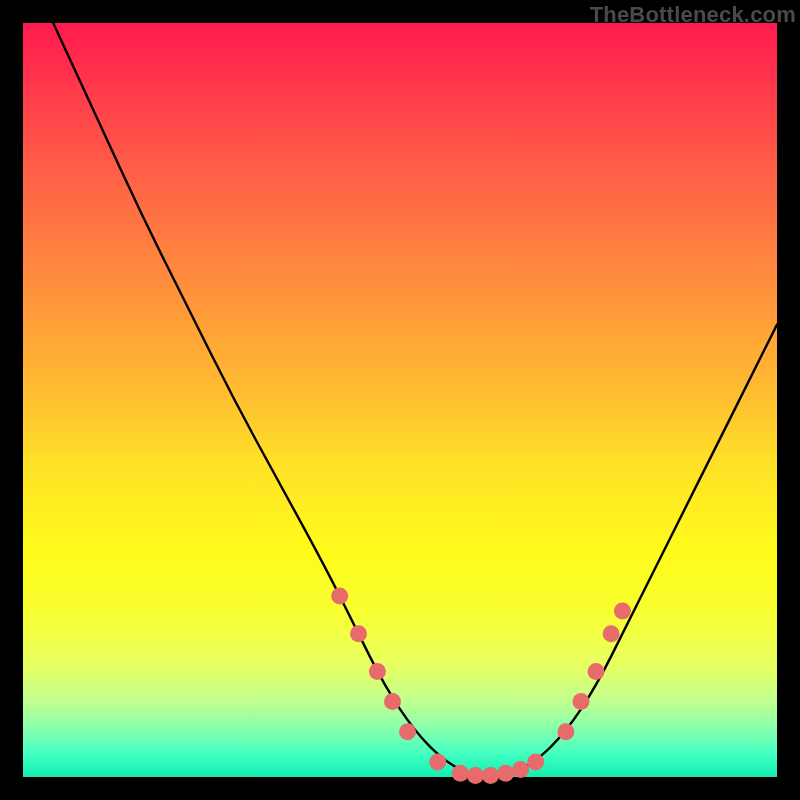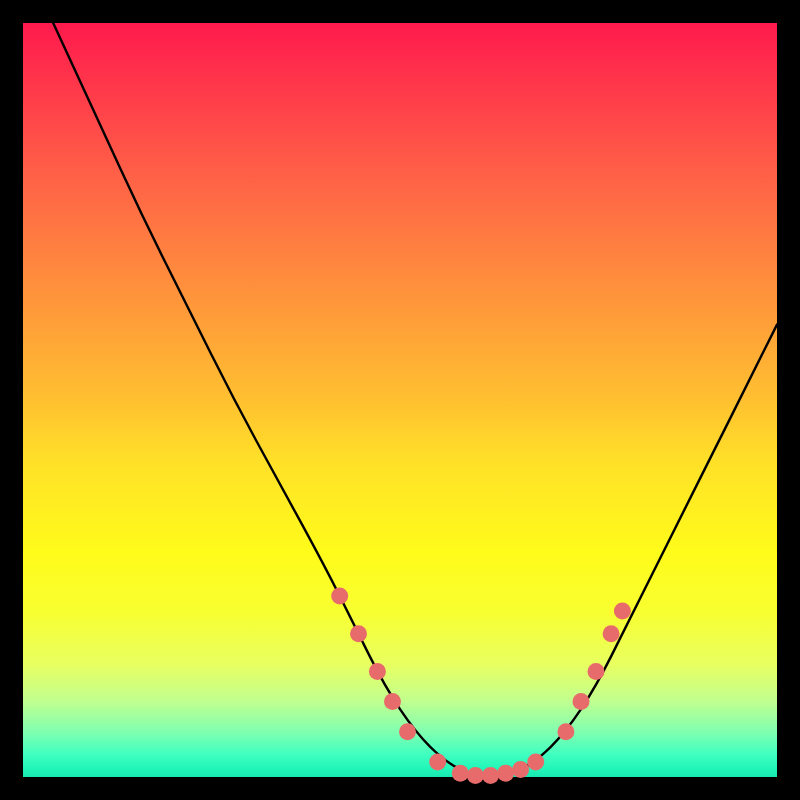--- a/index.html
+++ b/index.html
@@ -94,13 +94,14 @@
           <circle cx="497.6" cy="746.5" r="8.5" fill="#e86b6b"></circle>
           <circle cx="512.7" cy="738.9" r="8.5" fill="#e86b6b"></circle>
           <circle cx="542.9" cy="708.8" r="8.5" fill="#e86b6b"></circle>
           <circle cx="558.0" cy="678.6" r="8.5" fill="#e86b6b"></circle>
           <circle cx="573.0" cy="648.4" r="8.5" fill="#e86b6b"></circle>
           <circle cx="588.1" cy="610.7" r="8.5" fill="#e86b6b"></circle>
           <circle cx="599.4" cy="588.1" r="8.5" fill="#e86b6b"></circle>
         </g>
     </svg>
   </div>
+  <div class="watermark">TheBottleneck.com</div>
 </div>
 
 </body></html>

